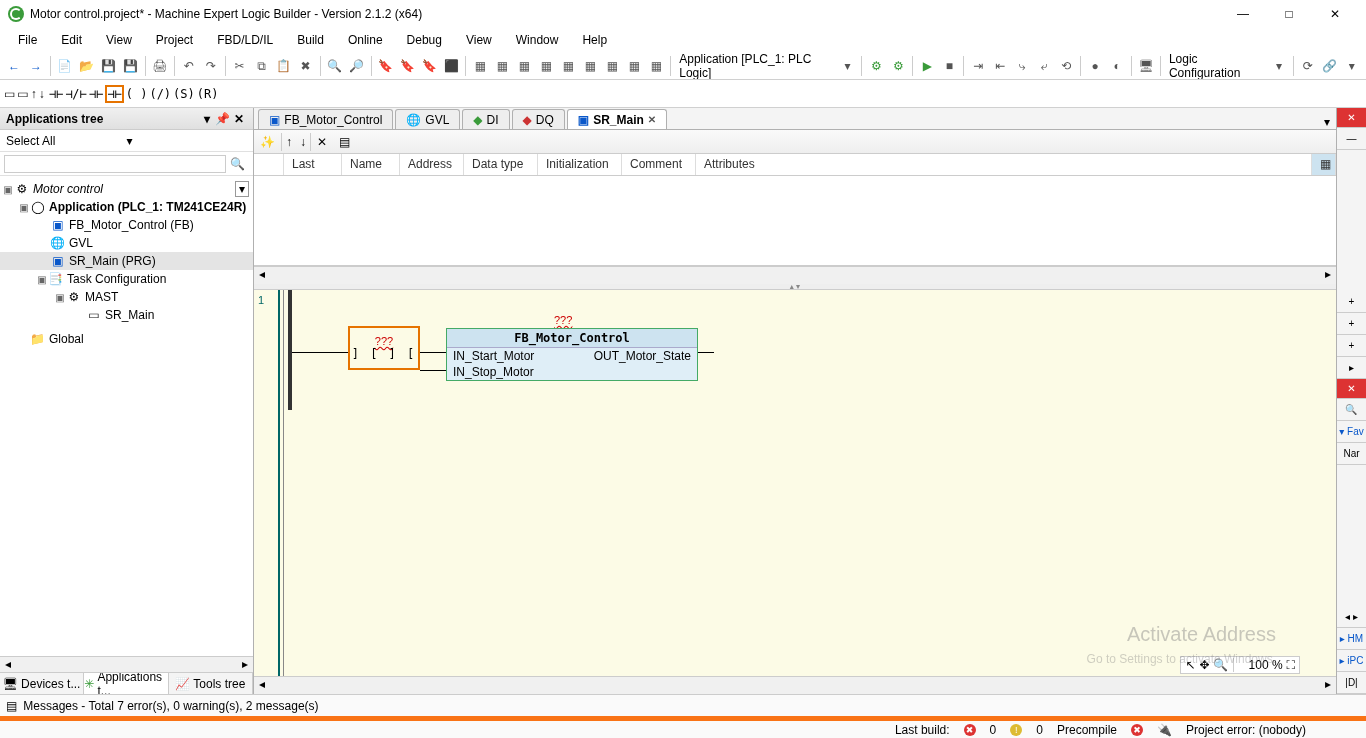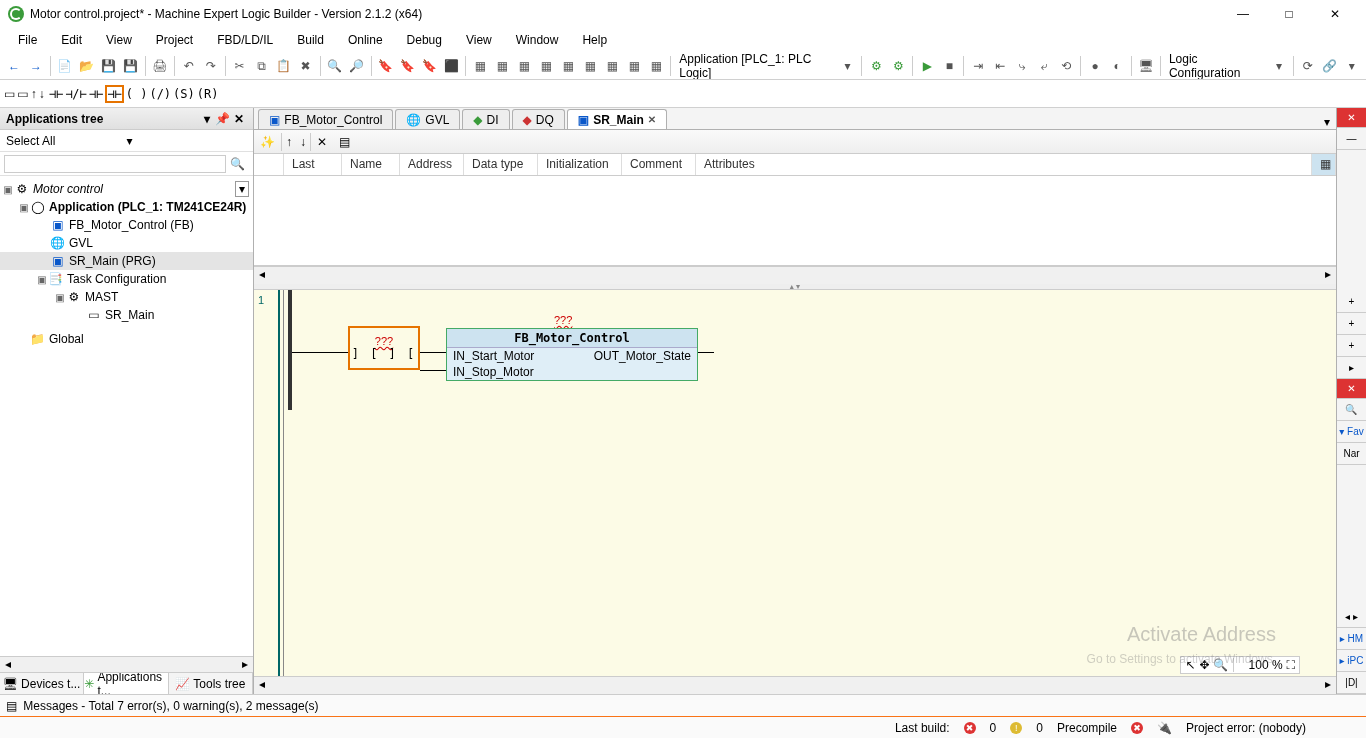--- a/index.html
+++ b/index.html
@@ -50,21 +50,21 @@
 .rung-wire { position:absolute; left:38px; top:60px; height:1px; background:#000;}
 .contact-box { position:absolute; border:2px solid #e67300; background:#fcfbe6; display:flex; flex-direction:column; align-items:center; justify-content:center;}
 .contact-sym { font-family:monospace; letter-spacing:2px; color:#000;}
 .qmark { color:#c00; text-decoration:underline wavy #c00; font-size:11px;}
 .fb-block { position:absolute; border:1px solid #4a6; background:#dfeef7; }
 .fb-title { text-align:center; font-family:monospace; font-weight:bold; padding:2px 4px; border-bottom:1px solid #aac; background:#cde3f0;}
 .fb-row { display:flex; justify-content:space-between; font-family:monospace; padding:1px 6px;}
 .right-panel { width:30px; border-left:1px solid #b0b0b0; background:#f4f4f4; display:flex; flex-direction:column;}
 .right-panel .cell { height:22px; border-bottom:1px solid #ccc; display:flex; align-items:center; justify-content:center; font-size:10px;}
 .status-msg { height:22px; display:flex; align-items:center; padding:0 6px; border-top:1px solid #ccc; background:#fafafa; gap:6px;}
-.status-bar { height:22px; display:flex; align-items:center; padding:0 6px; border-top:1px solid #f97316; background:#fafafa; gap:14px; font-size:11px;}
+.status-bar { height:22px; display:flex; align-items:center; padding:0 6px; border-top:5px solid #f97316; background:#fafafa; gap:14px; font-size:11px;}
 .status-bar .spacer { flex:1; }
 .red-c { display:inline-block; width:12px; height:12px; border-radius:50%; background:#d33; color:#fff; font-size:9px; text-align:center; line-height:12px;}
 .yel-c { display:inline-block; width:12px; height:12px; border-radius:50%; background:#db3; color:#fff; font-size:9px; text-align:center; line-height:12px;}
 .zoom-ctrl { position:absolute; right:36px; bottom:2px; display:flex; align-items:center; gap:4px; background:#fff; border:1px solid #ccc; padding:1px 4px;}
 .watermark { position:absolute; right:60px; bottom:30px; color:rgba(120,120,120,.4); font-size:20px; pointer-events:none;}
 .watermark2 { position:absolute; right:60px; bottom:10px; color:rgba(120,120,120,.35); font-size:12px; pointer-events:none;}
 .orange-sel { border:2px solid #e67300 !important; }
 </style>
 </head>
 <body>

